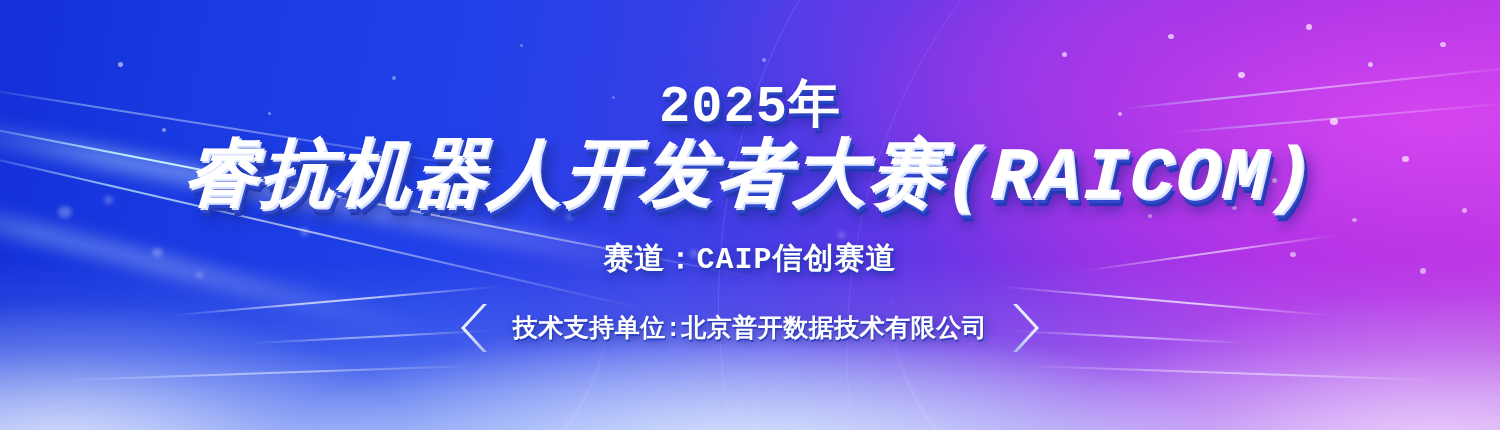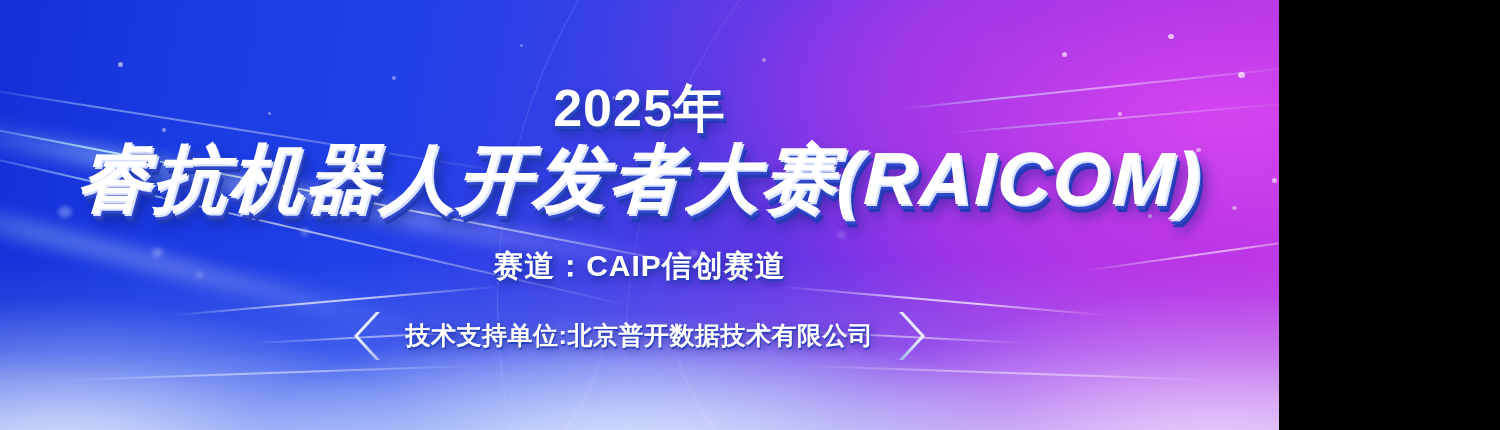--- a/index.html
+++ b/index.html
@@ -2,24 +2,24 @@
 <html><head>
 <meta charset="utf-8">
 <style>
   html, body {
     margin: 0;
     padding: 0;
     background: #000;
   }
   #banner {
     position: relative;
-    width: 1279px;
+    width: 1500px;
     height: 430px;
     overflow: hidden;
-    font-family: Liberation Sans, sans-serif;
+    font-family: Liberation Mono, monospace;
     
     background:
       radial-gradient(ellipse 60% 80% at 96% 28%, rgba(215,70,240,0.95) 0%, rgba(190,55,230,0.55) 38%, rgba(150,45,220,0.0) 68%),
       radial-gradient(ellipse 50% 70% at 78% 10%, rgba(150,60,235,0.75) 0%, rgba(120,55,230,0.0) 65%),
       linear-gradient(100deg,
         #1430d8 0%,
         #1a3ae2 14%,
         #2040e8 30%,
         #3a40e6 46%,
         #6036e4 60%,
@@ -138,21 +138,21 @@
     font-style: italic;
     transform: skewX(-2deg);
     text-shadow:
       2px 2px 0 #d8e2ff,
       3px 5px 0 #3048cc,
       5px 8px 0 rgba(34,58,178,0.95),
       7px 11px 14px rgba(12,28,120,0.6);
   }
 
   .subtitle {
-    margin-top: 28px;
+    margin-top: 20px;
     display: flex;
     align-items: baseline;
     gap: 88px;
     font-size: 30px;
     font-weight: bold;
     color: #ffffff;
     letter-spacing: 1px;
     white-space: nowrap;
     text-shadow:
       1px 2px 0 rgba(40,62,190,0.9),

